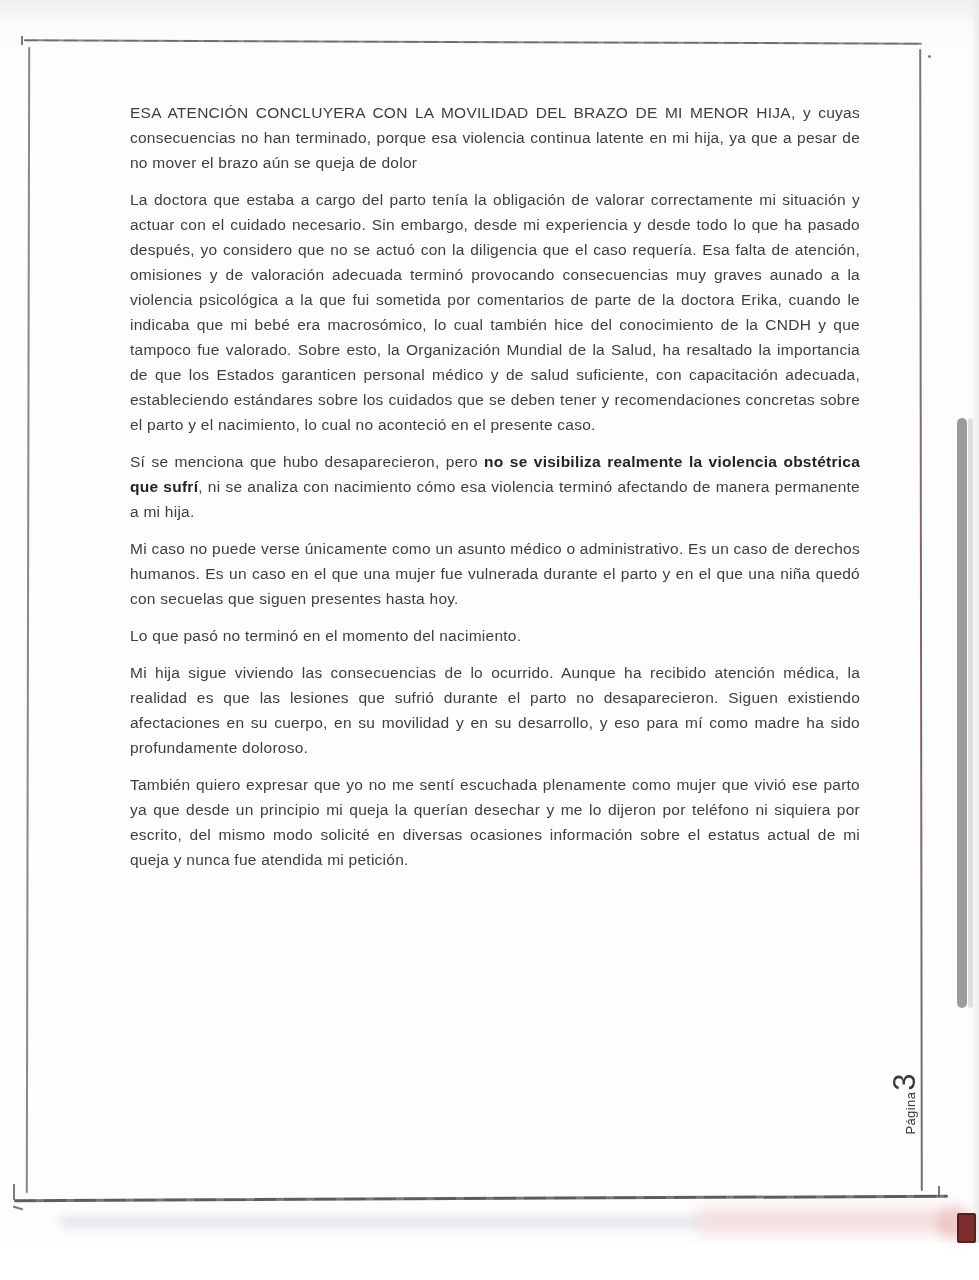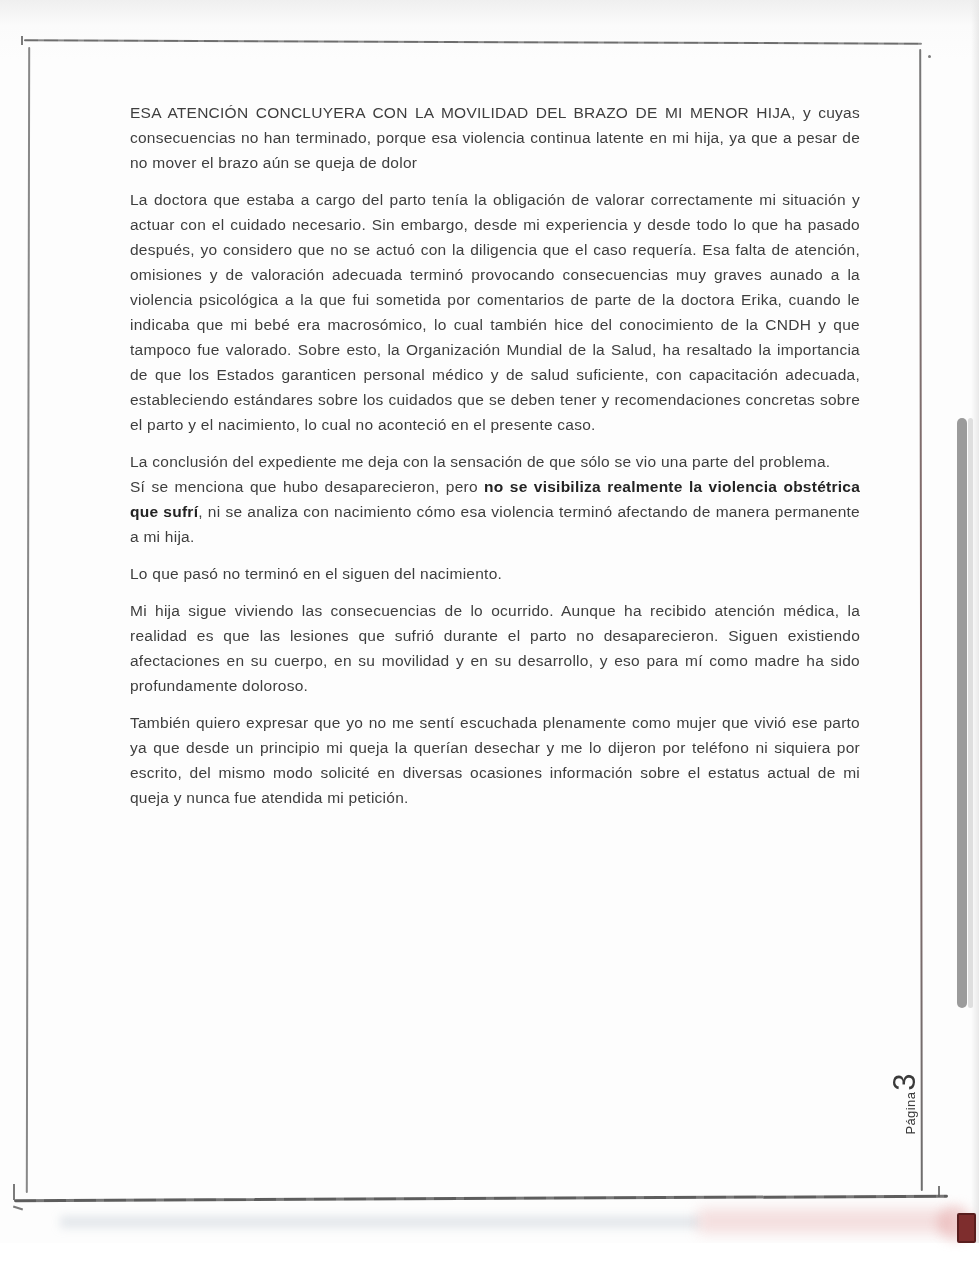--- a/index.html
+++ b/index.html
@@ -91,23 +91,23 @@
     <div class="frame-line frame-bottom"></div>
     <div class="tick tick-tl"></div>
     <div class="tick tick-tr"></div>
     <div class="tick tick-bl-v"></div>
     <div class="tick tick-bl-h"></div>
     <div class="tick tick-br"></div>
 
     <div class="doc-text">
         <p><span>ESA ATENCIÓN CONCLUYERA CON LA MOVILIDAD DEL BRAZO DE MI MENOR HIJA, y cuyas consecuencias no han terminado, porque esa violencia continua latente en mi hija, ya que a pesar de no mover el brazo aún se queja de dolor</span></p>
         <p><span>La doctora que estaba a cargo del parto tenía la obligación de valorar correctamente mi situación y actuar con el cuidado necesario. Sin embargo, desde mi experiencia y desde todo lo que ha pasado después, yo considero que no se actuó con la diligencia que el caso requería. Esa falta de atención, omisiones y de valoración adecuada terminó provocando consecuencias muy graves aunado a la violencia psicológica a la que fui sometida por comentarios de parte de la doctora Erika, cuando le indicaba que mi bebé era macrosómico, lo cual también hice del conocimiento de la CNDH y que tampoco fue valorado. Sobre esto, la Organización Mundial de la Salud, ha resaltado la importancia de que los Estados garanticen personal médico y de salud suficiente, con capacitación adecuada, estableciendo estándares sobre los cuidados que se deben tener y recomendaciones concretas sobre el parto y el nacimiento, lo cual no aconteció en el presente caso.</span></p>
-        <p style="margin-bottom: 0px;"><span>La conclusión del expediente me deja con la sensación de que sólo se vio una parte del problema.</span></p>
         <p><span>Sí se menciona que hubo desaparecieron, pero </span><b>no se visibiliza realmente la violencia obstétrica que sufrí</b><span>, ni se analiza con nacimiento cómo esa violencia terminó afectando de manera permanente a mi hija.</span></p>
-        <p><span>Lo que pasó no terminó en el siguen del nacimiento.</span></p>
+        <p><span>Mi caso no puede verse únicamente como un asunto médico o administrativo. Es un caso de derechos humanos. Es un caso en el que una mujer fue vulnerada durante el parto y en el que una niña quedó con secuelas que siguen presentes hasta hoy.</span></p>
+        <p><span>Lo que pasó no terminó en el momento del nacimiento.</span></p>
         <p><span>Mi hija sigue viviendo las consecuencias de lo ocurrido. Aunque ha recibido atención médica, la realidad es que las lesiones que sufrió durante el parto no desaparecieron. Siguen existiendo afectaciones en su cuerpo, en su movilidad y en su desarrollo, y eso para mí como madre ha sido profundamente doloroso.</span></p>
         <p><span>También quiero expresar que yo no me sentí escuchada plenamente como mujer que vivió ese parto ya que desde un principio mi queja la querían desechar y me lo dijeron por teléfono ni siquiera por escrito, del mismo modo solicité en diversas ocasiones información sobre el estatus actual de mi queja y nunca fue atendida mi petición.</span></p>
       </div>
 
     <div class="page-label">
       <span class="word">Página</span>
         <span class="num">3</span>
     </div>
 
     <div class="smudge smudge-gray"></div>

